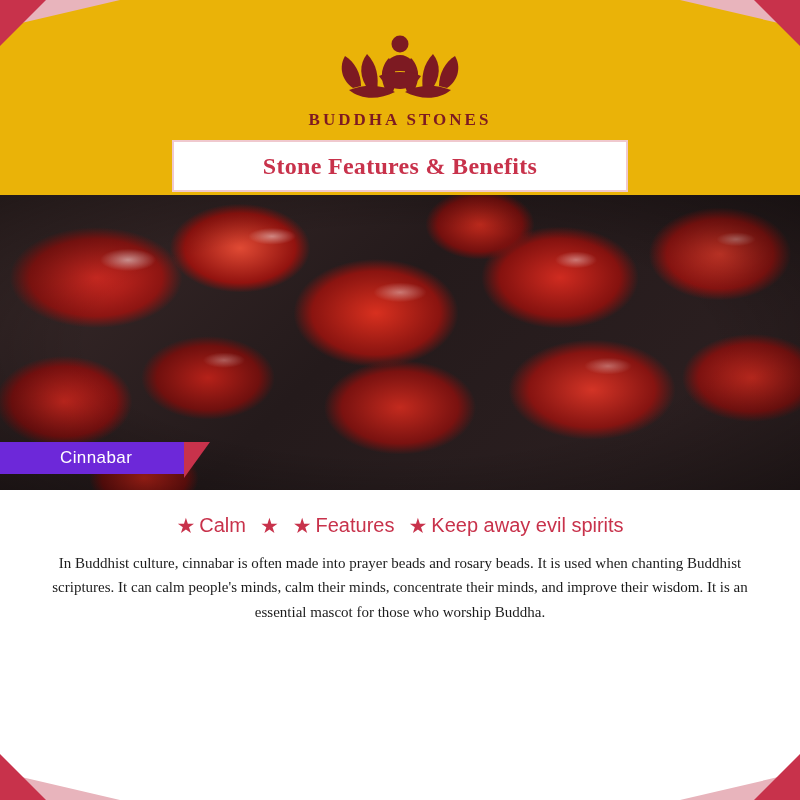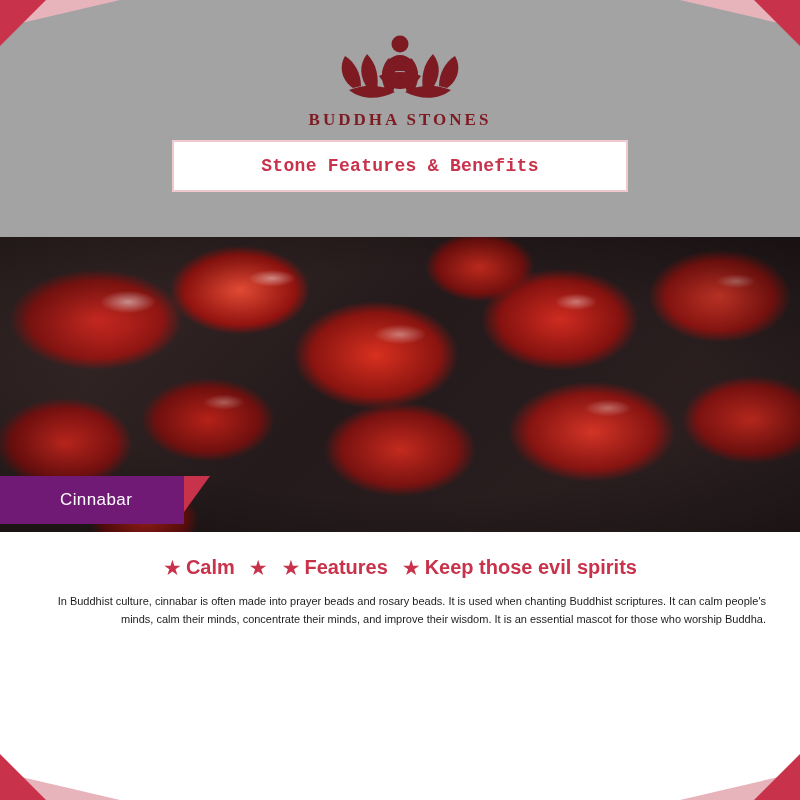--- a/index.html
+++ b/index.html
@@ -66,22 +66,22 @@
   }
   .corner-br2 {
     bottom: 0; right: 0;
     border-bottom: 28px solid #e8b4bc;
     border-left: 120px solid transparent;
   }
 
   
   .header {
     position: relative;
-    height: 237px;
-    background: #a3a3a3;
+    height: 195px;
+    background: #eab308;
     display: flex;
     flex-direction: column;
     align-items: center;
     overflow: visible;
   }
   .logo-wrap {
     margin-top: 22px;
     display: flex;
     flex-direction: column;
     align-items: center;
@@ -109,24 +109,24 @@
     height: 52px;
     background: #ffffff;
     border: 2px solid #f0c9ce;
     box-sizing: border-box;
     display: flex;
     align-items: center;
     justify-content: center;
     z-index: 6;
   }
   .title-band .title-text {
-    font-size: 18px;
+    font-size: 24px;
     font-weight: bold;
     color: #c8324b;
-    font-family: Liberation Mono, monospace;
+    font-family: Liberation Serif, serif;
     letter-spacing: 0.3px;
   }
 
   
   .photo {
     position: relative;
     height: 295px;
     background: #2a1d1f;
     overflow: hidden;
   }
@@ -164,25 +164,25 @@
   .photo-vignette {
     position: absolute;
     inset: 0;
     background: radial-gradient(ellipse at center, rgba(0,0,0,0) 55%, rgba(0,0,0,0.42) 100%);
   }
 
   
   .caption-tag {
     position: absolute;
     left: 0;
-    bottom: 8px;
-    height: 48px;
+    bottom: 16px;
+    height: 32px;
     padding-left: 60px;
     padding-right: 52px;
-    background: #701a75;
+    background: #6d28d9;
     display: flex;
     align-items: center;
     z-index: 4;
   }
   .caption-tag::after {
     content: "";
     position: absolute;
     right: -26px;
     top: 0;
     width: 0;
@@ -216,30 +216,31 @@
     white-space: nowrap;
   }
   .benefit .star {
     color: #c8324b;
     font-size: 21px;
     line-height: 1;
   }
   .benefit .blabel {
     color: #c8324b;
     font-size: 20px;
-    font-weight: bold;
+    font-weight: normal;
     font-family: "Liberation Sans", sans-serif;
   }
 
   .body-text {
     margin-top: 14px;
-    font-size: 11px;
+    font-size: 15px;
     line-height: 1.62;
     color: #1c1c1c;
-    text-align: right;
+    text-align: center;
+    font-family: Liberation Serif, serif;
   }
 
   
   .footer-space {
     height: 90px;
     background: #ffffff;
   }
 </style>
 </head>
 <body>
@@ -303,21 +304,21 @@
       </div>
       <div class="benefit">
         <span class="star">★</span>
       </div>
       <div class="benefit">
         <span class="star">★</span>
         <span class="blabel">Features</span>
       </div>
       <div class="benefit">
         <span class="star">★</span>
-        <span class="blabel">Keep those evil spirits</span>
+        <span class="blabel">Keep away evil spirits</span>
       </div>
     </div>
 
     <p class="body-text">In Buddhist culture, cinnabar is often made into prayer beads and rosary beads. It is used when chanting Buddhist scriptures. It can calm people's minds, calm their minds, concentrate their minds, and improve their wisdom. It is an essential mascot for those who worship Buddha.</p>
   </div>
 
   <div class="footer-space"></div>
 </div>
 
 </body></html>

